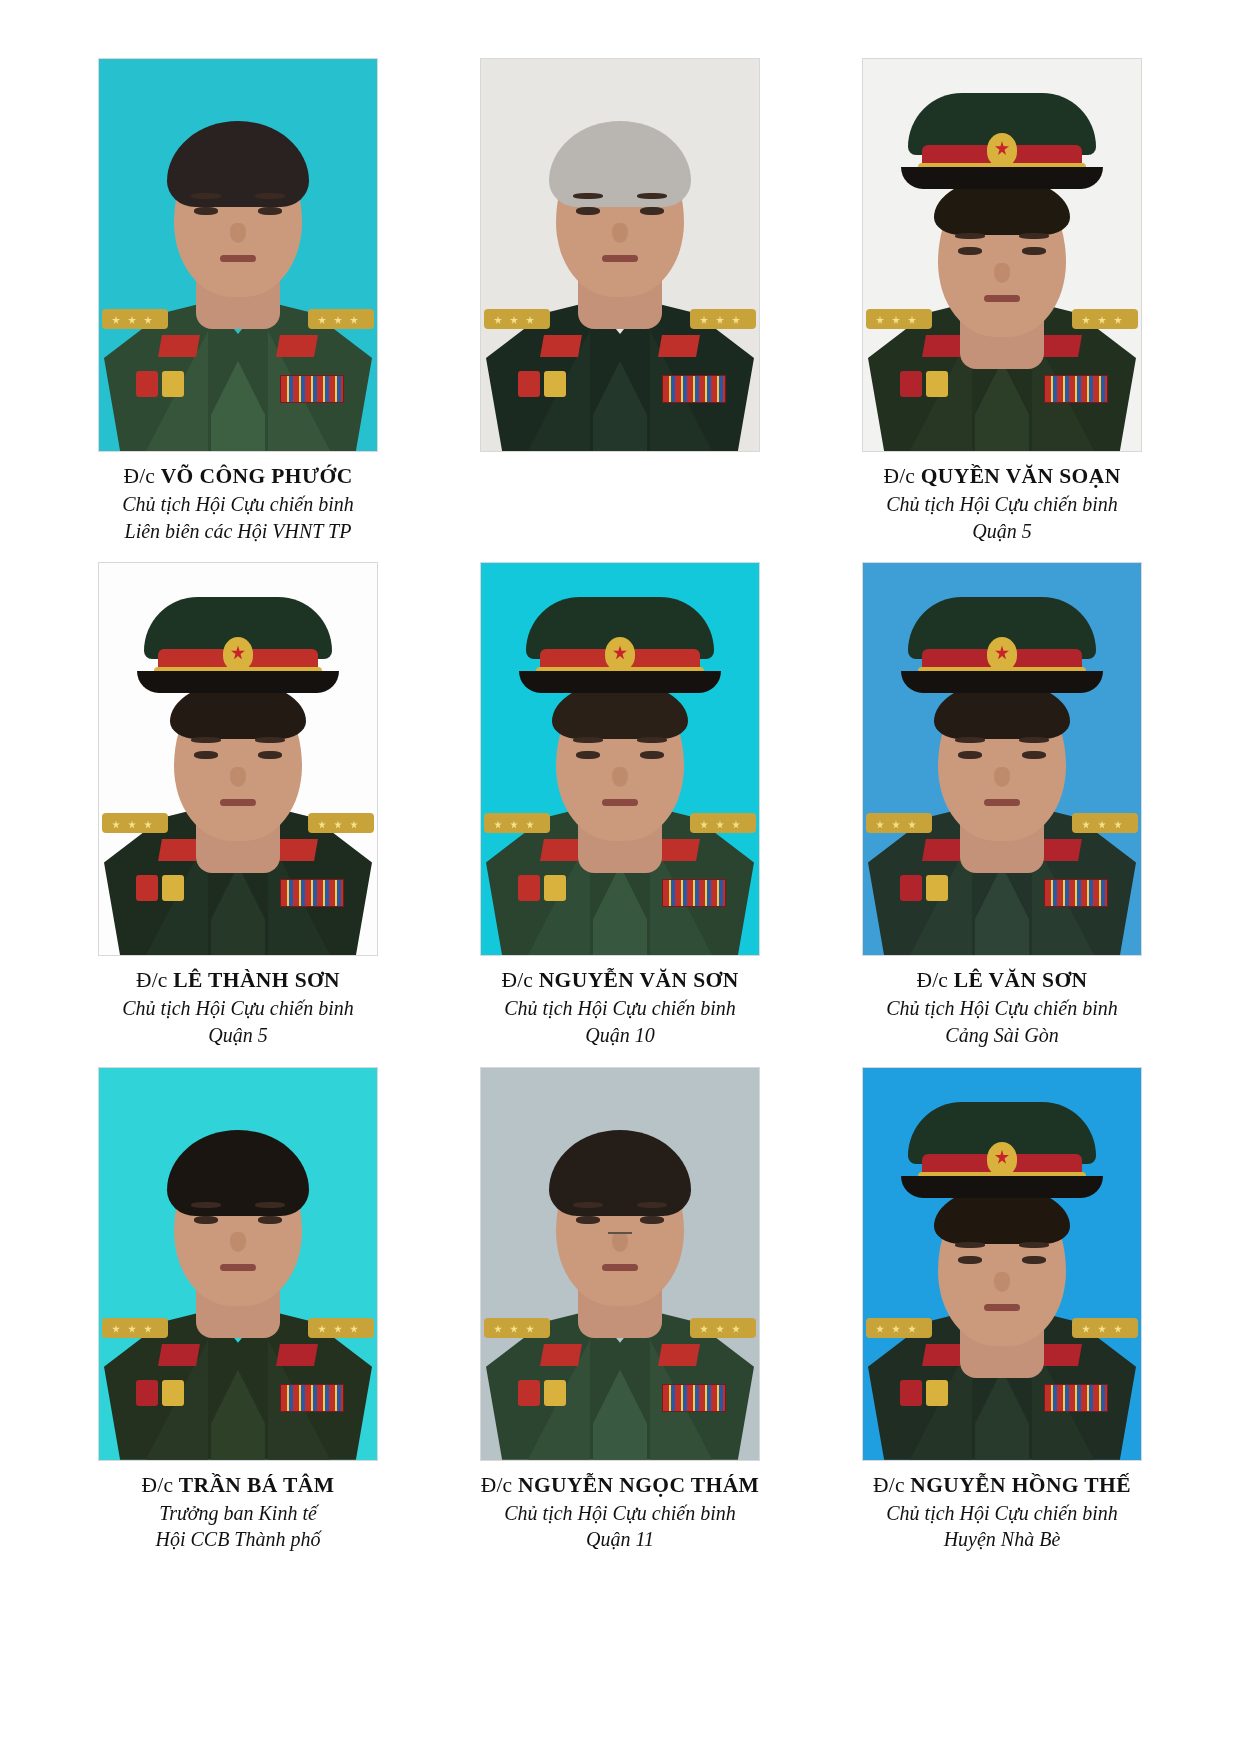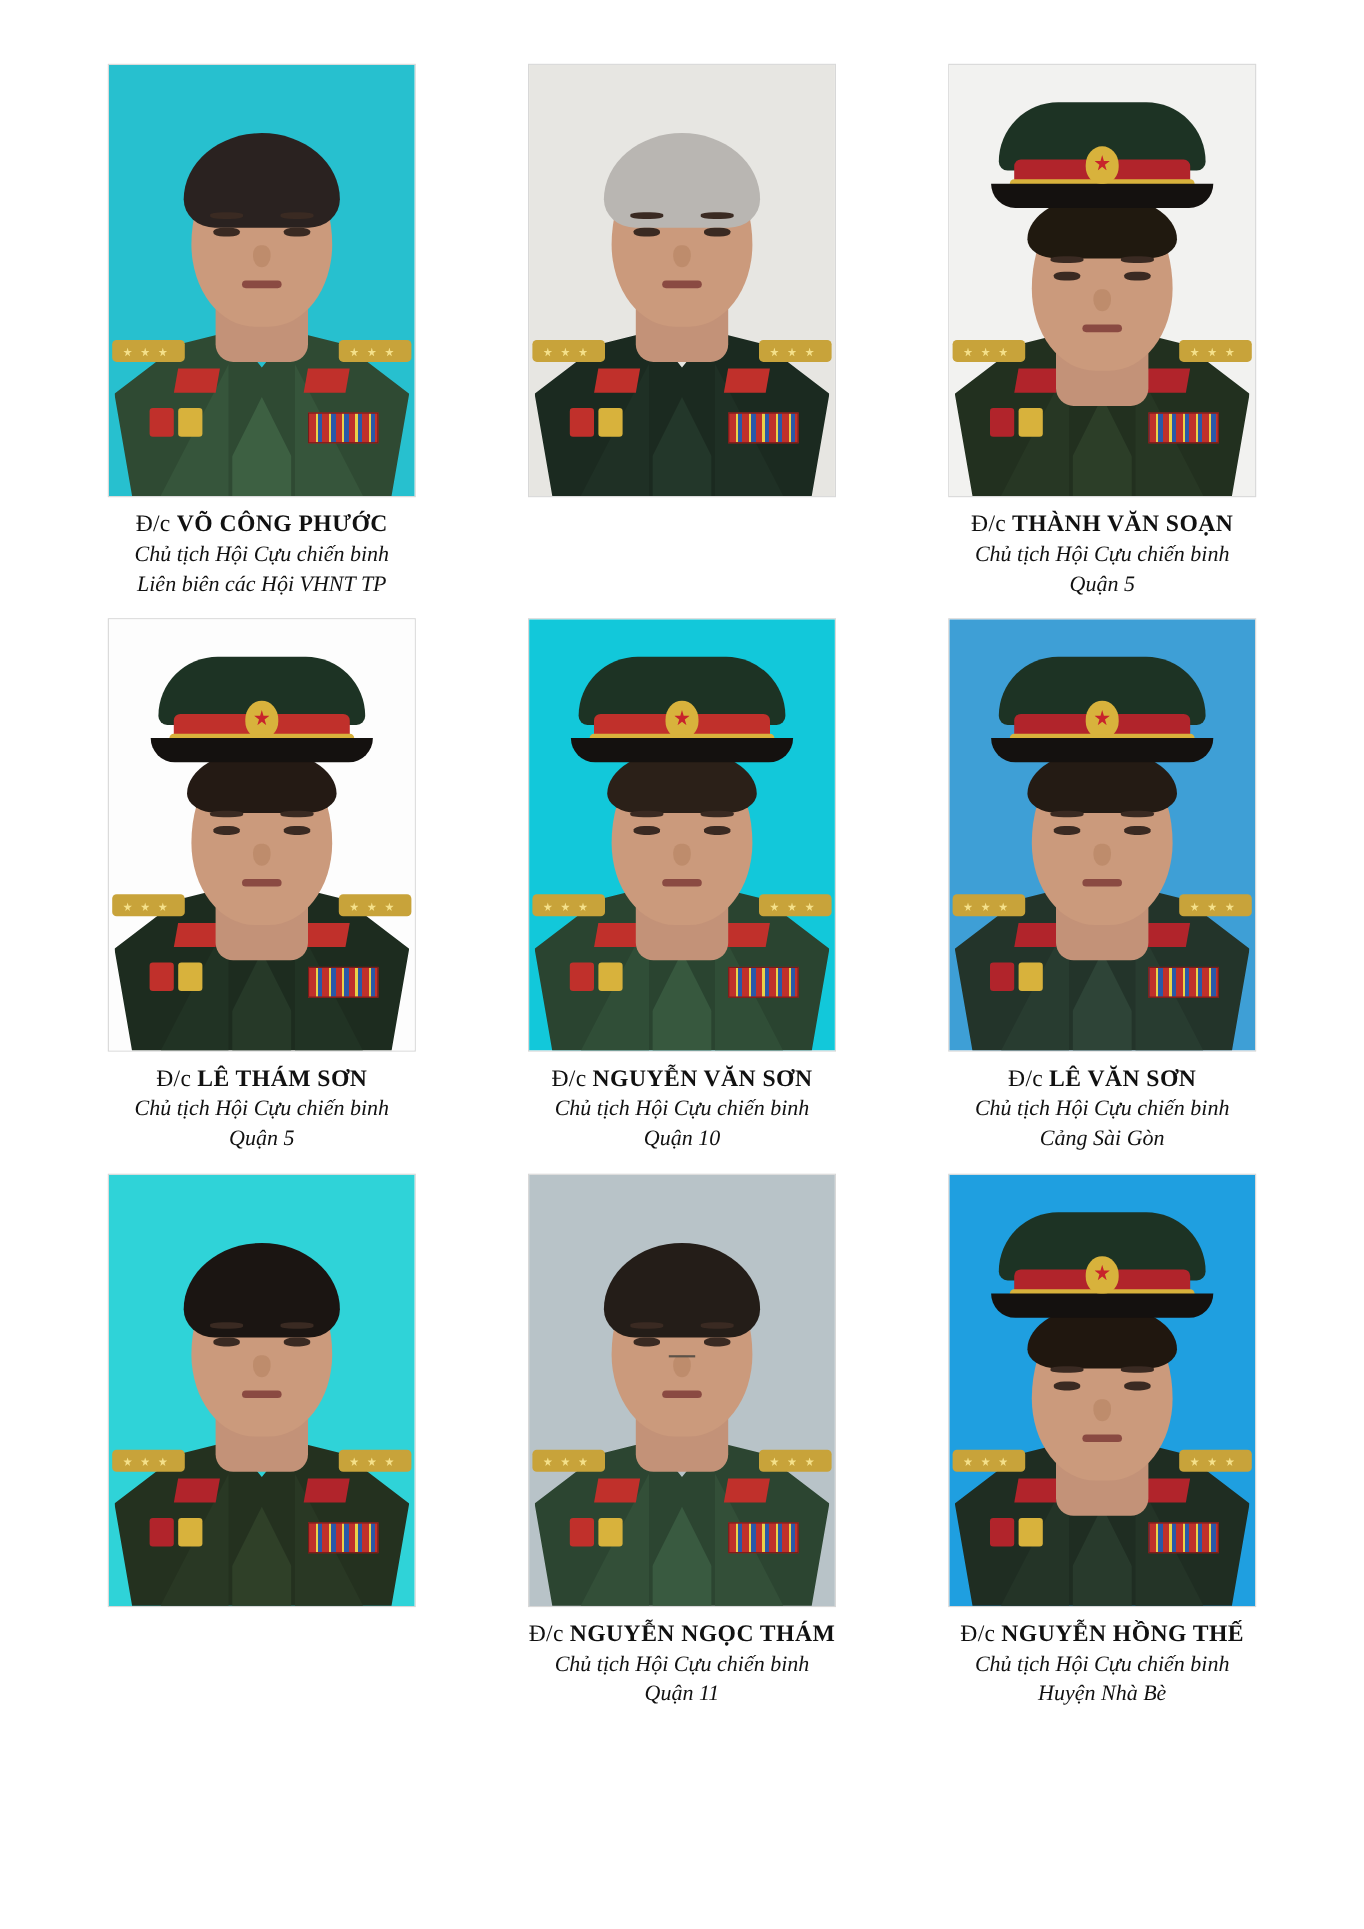--- a/index.html
+++ b/index.html
@@ -367,21 +367,21 @@
         <div class="crown"></div>
         <div class="band" style="background:#b1242b"></div>
         <div class="cord"></div>
         <div class="brim"></div>
         <div class="badge"></div>
       </div>
     </div>
     <div class="caption">
       <div class="cap-name">
         <span class="dc">Đ/c</span>
-        <span class="nm">THÀNH VĂN SOẠN</span>
+        <span class="nm">QUYỀN VĂN SOẠN</span>
       </div>
       <div class="cap-role">Chủ tịch Hội Cựu chiến binh</div>
       <div class="cap-unit">Quận 5</div>
     </div>
   </div>
       <div class="cell">
     <div class="photo">
       <div class="bg" style="background:#fdfdfd"></div>
       <div class="torso">
         <div class="jacket" style="background:#1d2c1f"></div>
@@ -418,21 +418,21 @@
         <div class="crown"></div>
         <div class="band" style="background:#c0302b"></div>
         <div class="cord"></div>
         <div class="brim"></div>
         <div class="badge"></div>
       </div>
     </div>
     <div class="caption">
       <div class="cap-name">
         <span class="dc">Đ/c</span>
-        <span class="nm">LÊ THÁM SƠN</span>
+        <span class="nm">LÊ THÀNH SƠN</span>
       </div>
       <div class="cap-role">Chủ tịch Hội Cựu chiến binh</div>
       <div class="cap-unit">Quận 5</div>
     </div>
   </div>
       <div class="cell">
     <div class="photo">
       <div class="bg" style="background:#12c8da"></div>
       <div class="torso">
         <div class="jacket" style="background:#2a4430"></div>
@@ -561,20 +561,28 @@
       <div class="head" style="top:72px;"></div>
       <div class="hair" style="top:62px;width:142px;height:86px;background:#1b1512;"></div>
       <div class="brow" style="top:134px;left:92px;width:30px;height:6px;"></div>
       <div class="brow" style="top:134px;right:92px;width:30px;height:6px;"></div>
       <div class="eye" style="top:148px;left:95px;width:24px;height:8px;"></div>
       <div class="eye" style="top:148px;right:95px;width:24px;height:8px;"></div>
       <div class="nose" style="top:164px;"></div>
       <div class="mouth" style="top:196px;"></div>
 
     </div>
+    <div class="caption">
+      <div class="cap-name">
+        <span class="dc">Đ/c</span>
+        <span class="nm">TRẦN BÁ TÂM</span>
+      </div>
+      <div class="cap-role">Trưởng ban Kinh tế</div>
+      <div class="cap-unit">Hội CCB Thành phố</div>
+    </div>
   </div>
       <div class="cell">
     <div class="photo">
       <div class="bg" style="background:#b8c3c8"></div>
       <div class="torso">
         <div class="jacket" style="background:#2c4531"></div>
         <div class="lapelL" style="background:#2c4531;filter:brightness(1.15)"></div>
         <div class="lapelR" style="background:#2c4531;filter:brightness(1.15)"></div>
         <div class="shirt" style="background:#2c4531;filter:brightness(1.3)"></div>
         <div class="shoulder l" style="top:8px;">

